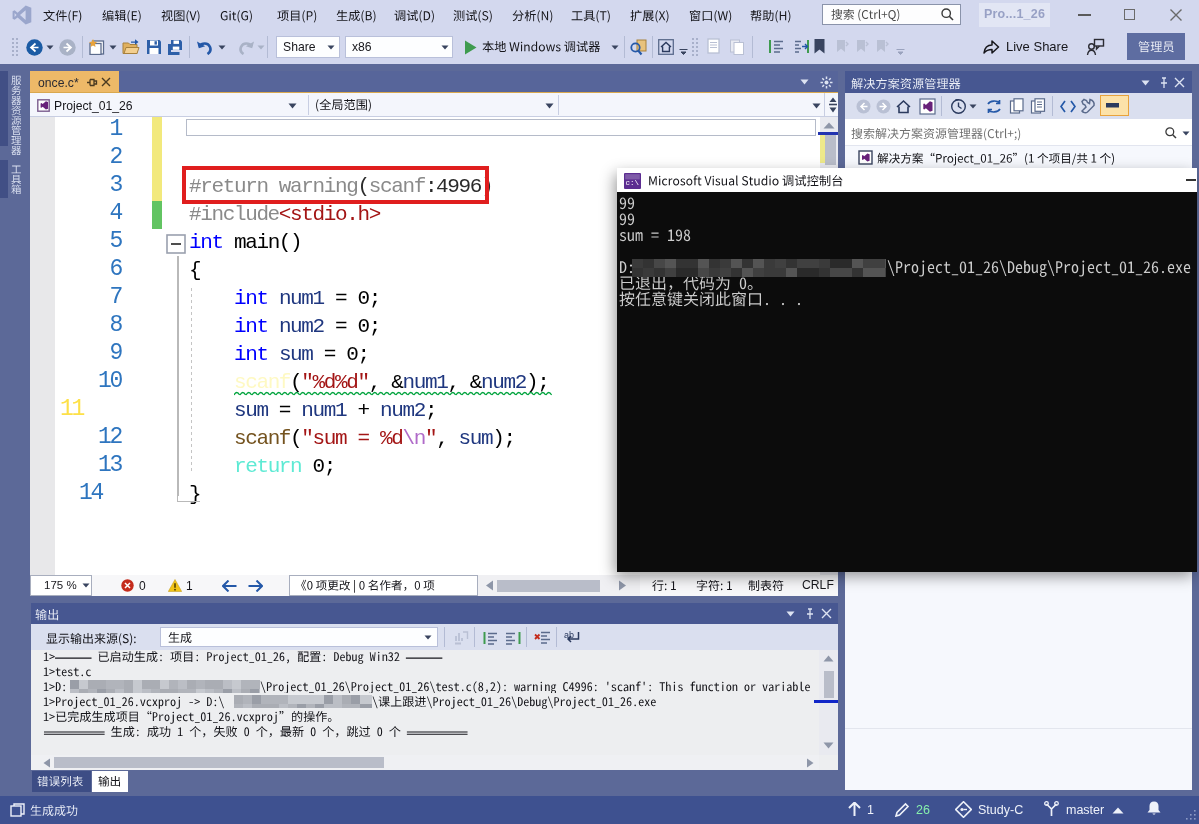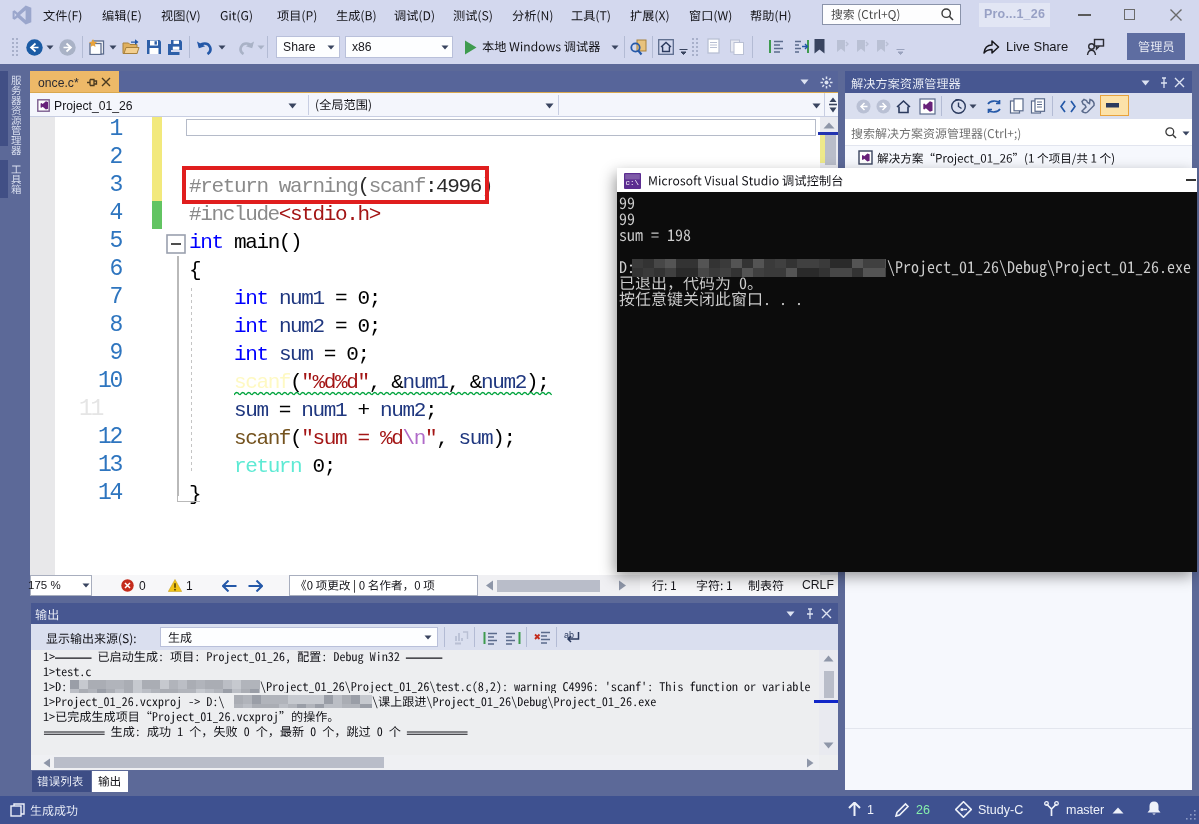--- a/index.html
+++ b/index.html
@@ -276,24 +276,24 @@
     <div style="position:absolute;left:60px;top:117px;width:61px;height:28px;text-align:right;font:23px Liberation Mono,monospace;letter-spacing:-2.3px;color:#2e75bf;line-height:25px">1</div>
     <div style="position:absolute;left:60px;top:145px;width:61px;height:28px;text-align:right;font:23px Liberation Mono,monospace;letter-spacing:-2.3px;color:#2e75bf;line-height:25px">2</div>
     <div style="position:absolute;left:60px;top:173px;width:61px;height:28px;text-align:right;font:23px Liberation Mono,monospace;letter-spacing:-2.3px;color:#2e75bf;line-height:25px">3</div>
     <div style="position:absolute;left:60px;top:201px;width:61px;height:28px;text-align:right;font:23px Liberation Mono,monospace;letter-spacing:-2.3px;color:#2e75bf;line-height:25px">4</div>
     <div style="position:absolute;left:60px;top:229px;width:61px;height:28px;text-align:right;font:23px Liberation Mono,monospace;letter-spacing:-2.3px;color:#2e75bf;line-height:25px">5</div>
     <div style="position:absolute;left:60px;top:257px;width:61px;height:28px;text-align:right;font:23px Liberation Mono,monospace;letter-spacing:-2.3px;color:#2e75bf;line-height:25px">6</div>
     <div style="position:absolute;left:60px;top:285px;width:61px;height:28px;text-align:right;font:23px Liberation Mono,monospace;letter-spacing:-2.3px;color:#2e75bf;line-height:25px">7</div>
     <div style="position:absolute;left:60px;top:313px;width:61px;height:28px;text-align:right;font:23px Liberation Mono,monospace;letter-spacing:-2.3px;color:#2e75bf;line-height:25px">8</div>
     <div style="position:absolute;left:60px;top:341px;width:61px;height:28px;text-align:right;font:23px Liberation Mono,monospace;letter-spacing:-2.3px;color:#2e75bf;line-height:25px">9</div>
     <div style="position:absolute;left:60px;top:369px;width:61px;height:28px;text-align:right;font:23px Liberation Mono,monospace;letter-spacing:-2.3px;color:#2e75bf;line-height:25px">10</div>
-    <div style="position:absolute;left:60px;top:397px;width:61px;height:28px;text-align:center;font:23px Liberation Mono,monospace;letter-spacing:-2.3px;color:#e5e5e5;line-height:25px">11</div>
+    <div style="position:absolute;left:60px;top:397px;width:61px;height:28px;text-align:left;font:23px Liberation Mono,monospace;letter-spacing:-2.3px;color:#fde047;line-height:25px">11</div>
     <div style="position:absolute;left:60px;top:425px;width:61px;height:28px;text-align:right;font:23px Liberation Mono,monospace;letter-spacing:-2.3px;color:#2e75bf;line-height:25px">12</div>
     <div style="position:absolute;left:60px;top:453px;width:61px;height:28px;text-align:right;font:23px Liberation Mono,monospace;letter-spacing:-2.3px;color:#2e75bf;line-height:25px">13</div>
-    <div style="position:absolute;left:60px;top:481px;width:61px;height:28px;text-align:right;font:23px Liberation Mono,monospace;letter-spacing:-2.3px;color:#2e75bf;line-height:25px">14</div>
+    <div style="position:absolute;left:60px;top:481px;width:61px;height:28px;text-align:center;font:23px Liberation Mono,monospace;letter-spacing:-2.3px;color:#2e75bf;line-height:25px">14</div>
     <div style="position:absolute;left:186px;top:119px;width:630px;height:17px;border:1px solid #b5bbc9;box-sizing:border-box"></div>
     <div style="position:absolute;left:189px;top:117px;font:21px Liberation Mono,monospace;letter-spacing:-1.37px;line-height:28px;white-space:pre;color:#000">
 
 <span style="color:#8a8a8a">#return warning</span><span style="color:#2b2b2b">(</span><span style="color:#8a8a8a">scanf</span><span style="color:#2b2b2b">:4996)</span>
 <span style="color:#8a8a8a">#include</span><span style="color:#a31515">&lt;stdio.h&gt;</span>
 <span style="color:#0000ff">int</span> main()
 {
     <span style="color:#0000ff">int</span> <span style="color:#1f377f">num1</span> = 0;
     <span style="color:#0000ff">int</span> <span style="color:#1f377f">num2</span> = 0;
     <span style="color:#0000ff">int</span> <span style="color:#1f377f">sum</span> = 0;
@@ -315,21 +315,21 @@
     <div style="position:absolute;left:182px;top:166px;width:307px;height:38px;border:4px solid #e01e1e;box-sizing:border-box"></div>
     <div style="position:absolute;left:820px;top:117px;width:18px;height:458px;background:#e9eaf0"></div>
     <svg style="position:absolute;left:823px;top:122px" width="12" height="7" viewBox="0 0 12 7">
       <path d="M6 0.5 11.5 6.5 0.5 6.5Z" fill="#8e96a8"></path>
     </svg>
     <div style="position:absolute;left:818px;top:132px;width:20px;height:2.6px;background:#2233b0"></div>
     <div style="position:absolute;left:825px;top:135px;width:11px;height:30px;background:#b9bdc9"></div>
     <div style="position:absolute;left:820px;top:135px;width:5px;height:28px;background:#eee98a"></div>
     <div style="position:absolute;left:30px;top:575px;width:808px;height:21px;background:#f7f7f9"></div>
     <div style="position:absolute;left:30px;top:575px;width:62px;height:21px;background:#fff;border:1px solid #a8aebe;box-sizing:border-box"></div>
-    <div style="position:absolute;left:28px;top:579px;white-space:pre;font:11.5px Liberation Sans,sans-serif;color:#17171c">175 %</div>
+    <div style="position:absolute;left:44px;top:579px;white-space:pre;font:11.5px Liberation Sans,sans-serif;color:#17171c">175 %</div>
     <svg style="position:absolute;left:82px;top:583px" width="8" height="5" viewBox="0 0 8 5">
       <path d="M0.5 0.5 7.5 0.5 4 4.5Z" fill="#39445f"></path>
     </svg>
     <svg style="position:absolute;left:121px;top:579px" width="13" height="13" viewBox="0 0 13 13">
       <circle cx="6.5" cy="6.5" r="6.2" fill="#c42b1c"></circle>
       <path d="M4 4 9 9 M9 4 4 9" stroke="#fff" stroke-width="1.5"></path>
     </svg>
     <div style="position:absolute;left:139px;top:579px;white-space:pre;font:12px Liberation Sans,sans-serif;color:#17171c">0</div>
     <svg style="position:absolute;left:168px;top:579px" width="14" height="13" viewBox="0 0 14 13">
       <path d="M7 0.5 13.7 12.5 0.3 12.5Z" fill="#f2c415" stroke="#c8a125" stroke-width="0.6"></path>

